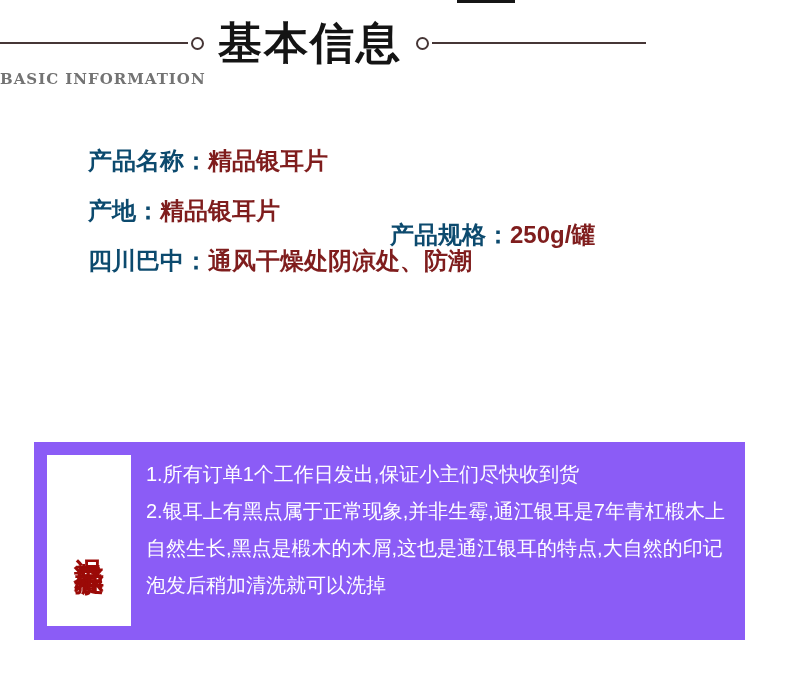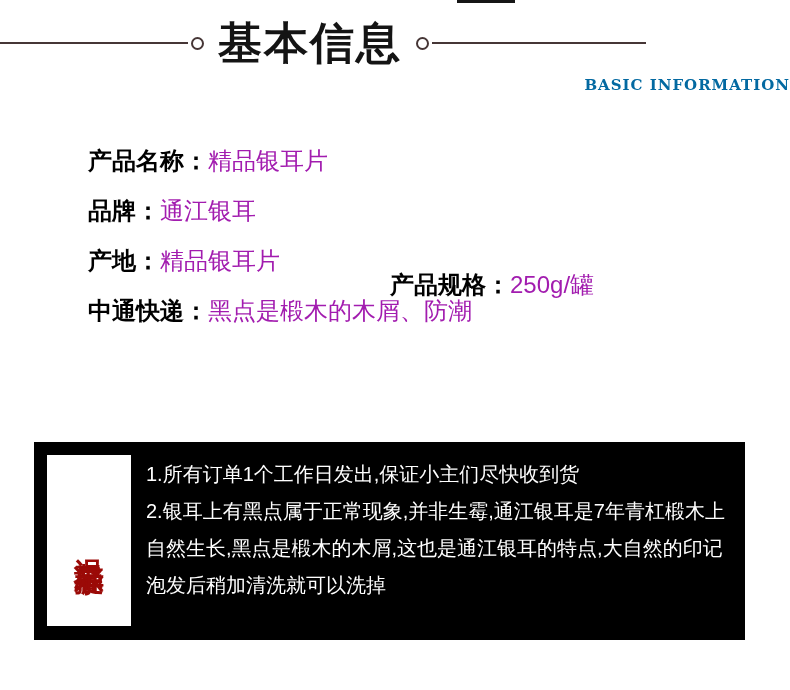--- a/index.html
+++ b/index.html
@@ -32,44 +32,44 @@
     background: #ffffff; flex: 0 0 auto;
   }
   .h-ring.left  { margin-left: 3px; margin-right: 14px; }
   .h-ring.right { margin-left: 14px; margin-right: 3px; }
   .h-title {
     font-family: "DejaVu Serif", "Liberation Serif", serif;
     font-size: 44px; font-weight: 700; color: #141414;
     line-height: 52px; letter-spacing: 2px; white-space: nowrap;
   }
   .h-subtitle {
-    position: absolute; left: 0; top: 76px; width: 790px;
-    text-align: right;
+    position: absolute; left: 0; top: 70px; width: 790px;
+    text-align: left;
     font-family: "DejaVu Serif", "Liberation Serif", serif;
-    font-size: 15px; letter-spacing: 1px; color: #0369a1;
+    font-size: 15px; letter-spacing: 1px; color: #737373;
     font-weight: 600;
   }
 
   
   .info {
     position: absolute; left: 88px; top: 146px; width: 660px;
   }
   .info-row {
     position: relative;
     font-size: 24px; line-height: 30px; margin-bottom: 20px;
     white-space: nowrap;
   }
-  .info-label { font-weight: 700; color: #000000; }
-  .info-value { font-weight: 400; color: #a21caf; }
+  .info-label { font-weight: 700; color: #0c4a6e; }
+  .info-value { font-weight: 700; color: #7f1d1d; }
   .pair2 { position: absolute; left: 302px; top: 0; margin-top: 24px; }
 
   
   .notice {
     position: absolute; left: 34px; top: 442px; width: 711px; height: 198px;
-    background: #000000;
+    background: #8b5cf6;
   }
   .notice-card {
     position: absolute; left: 13px; top: 13px; width: 84px; height: 171px;
     background: #ffffff;
     display: flex; align-items: center; justify-content: center;
   }
   .notice-title {
     writing-mode: vertical-rl; text-orientation: upright;
     font-family: "DejaVu Serif", "Liberation Serif", serif;
     font-size: 30px; font-weight: 600; letter-spacing: 3px;
@@ -96,31 +96,28 @@
     <div class="h-line right"></div>
   </div>
   <div class="h-subtitle">BASIC INFORMATION</div>
 
   <div class="info">
 
     <div class="info-row">
       <span class="info-label">产品名称：</span><span class="info-value">精品银耳片</span>
     </div>
 
-    <div class="info-row">
-      <span class="info-label">品牌：</span><span class="info-value">通江银耳</span>
-    </div>
 
     <div class="info-row">
       <span><span class="info-label">产地：</span><span class="info-value">精品银耳片</span></span>
       <span class="pair2"><span class="info-label">产品规格：</span><span class="info-value">250g/罐</span></span>
     </div>
 
     <div class="info-row">
-      <span class="info-label">中通快递：</span><span class="info-value">黑点是椴木的木屑、防潮</span>
+      <span class="info-label">四川巴中：</span><span class="info-value">通风干燥处阴凉处、防潮</span>
     </div>
 
 
   </div>
 
   <div class="notice">
     <div class="notice-card">
       <div class="notice-title">温馨提示</div>
     </div>
     <div class="notice-tips">

